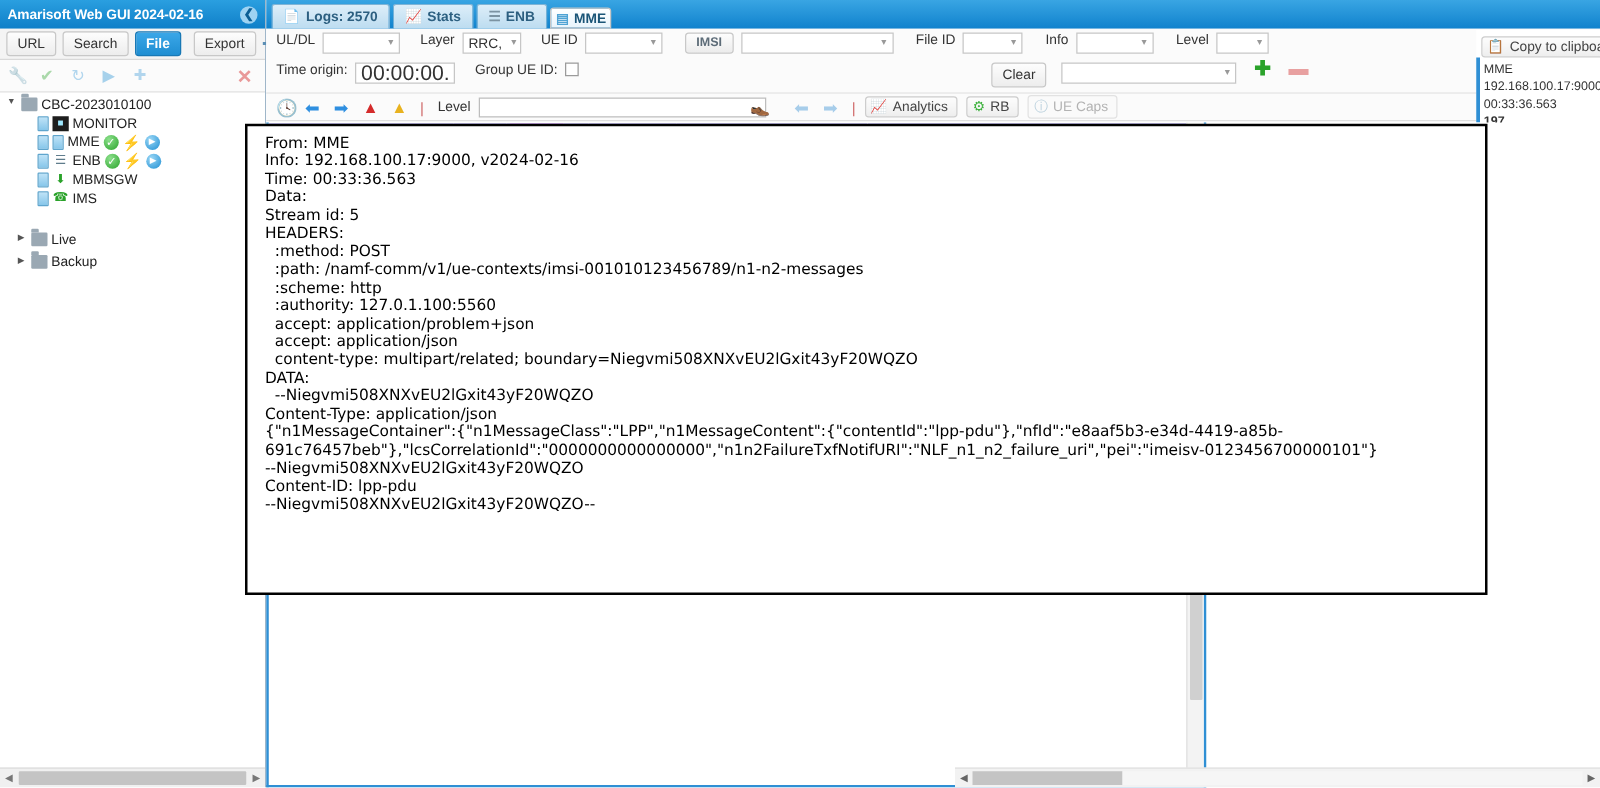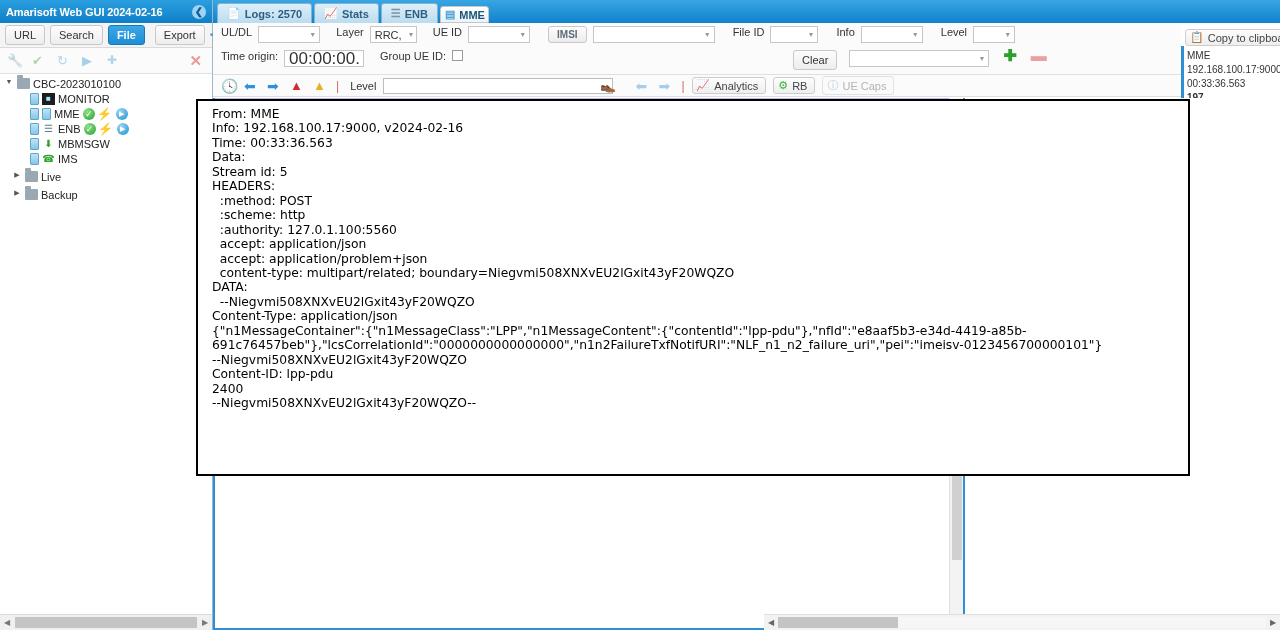--- a/index.html
+++ b/index.html
@@ -320,21 +320,21 @@
       <div class="tnode" style="padding-left:26px;">
         <span class="srv"></span>
         <span class="mini" style="color:#2aa22a;font-size:10px;">⬇</span>
         <span>MBMSGW</span>
       </div>
       <div class="tnode" style="padding-left:26px;">
         <span class="srv"></span>
         <span class="mini" style="color:#2aa22a;font-size:10px;">☎</span>
         <span>IMS</span>
       </div>
-      <div class="tnode" style="padding-left:8px;margin-top:3px;">
+      <div class="tnode" style="padding-left:8px;margin-top:18px;">
         <span class="arrow">▶</span>
         <span class="folder"></span>
         <span>Live</span>
       </div>
       <div class="tnode" style="padding-left:8px;margin-top:3px;">
         <span class="arrow">▶</span>
         <span class="folder"></span>
         <span>Backup</span>
       </div>
     </div>
@@ -583,30 +583,30 @@
 
   <div id="popup">
     <div id="popup-lines">
         <div class="pl">From: MME</div>
         <div class="pl">Info: 192.168.100.17:9000, v2024-02-16</div>
         <div class="pl">Time: 00:33:36.563</div>
         <div class="pl">Data:</div>
         <div class="pl">Stream id: 5</div>
         <div class="pl">HEADERS:</div>
         <div class="pl">  :method: POST</div>
+        <div class="pl">  :path: /namf-comm/v1/ue-contexts/imsi-001010123456789/n1-n2-messages</div>
         <div class="pl">  :scheme: http</div>
         <div class="pl">  :authority: 127.0.1.100:5560</div>
+        <div class="pl">  accept: application/problem+json</div>
         <div class="pl">  accept: application/json</div>
-        <div class="pl">  accept: application/problem+json</div>
         <div class="pl">  content-type: multipart/related; boundary=Niegvmi508XNXvEU2lGxit43yF20WQZO</div>
         <div class="pl">DATA:</div>
         <div class="pl">  --Niegvmi508XNXvEU2lGxit43yF20WQZO</div>
         <div class="pl">Content-Type: application/json</div>
         <div class="pl">{"n1MessageContainer":{"n1MessageClass":"LPP","n1MessageContent":{"contentId":"lpp-pdu"},"nfId":"e8aaf5b3-e34d-4419-a85b-</div>
         <div class="pl">691c76457beb"},"lcsCorrelationId":"0000000000000000","n1n2FailureTxfNotifURI":"NLF_n1_n2_failure_uri","pei":"imeisv-0123456700000101"}</div>
         <div class="pl">--Niegvmi508XNXvEU2lGxit43yF20WQZO</div>
         <div class="pl">Content-ID: lpp-pdu</div>
-        <div class="pl">2400</div>
         <div class="pl">--Niegvmi508XNXvEU2lGxit43yF20WQZO--</div>
       </div>
   </div>
 
 </div>
 
 </body></html>

